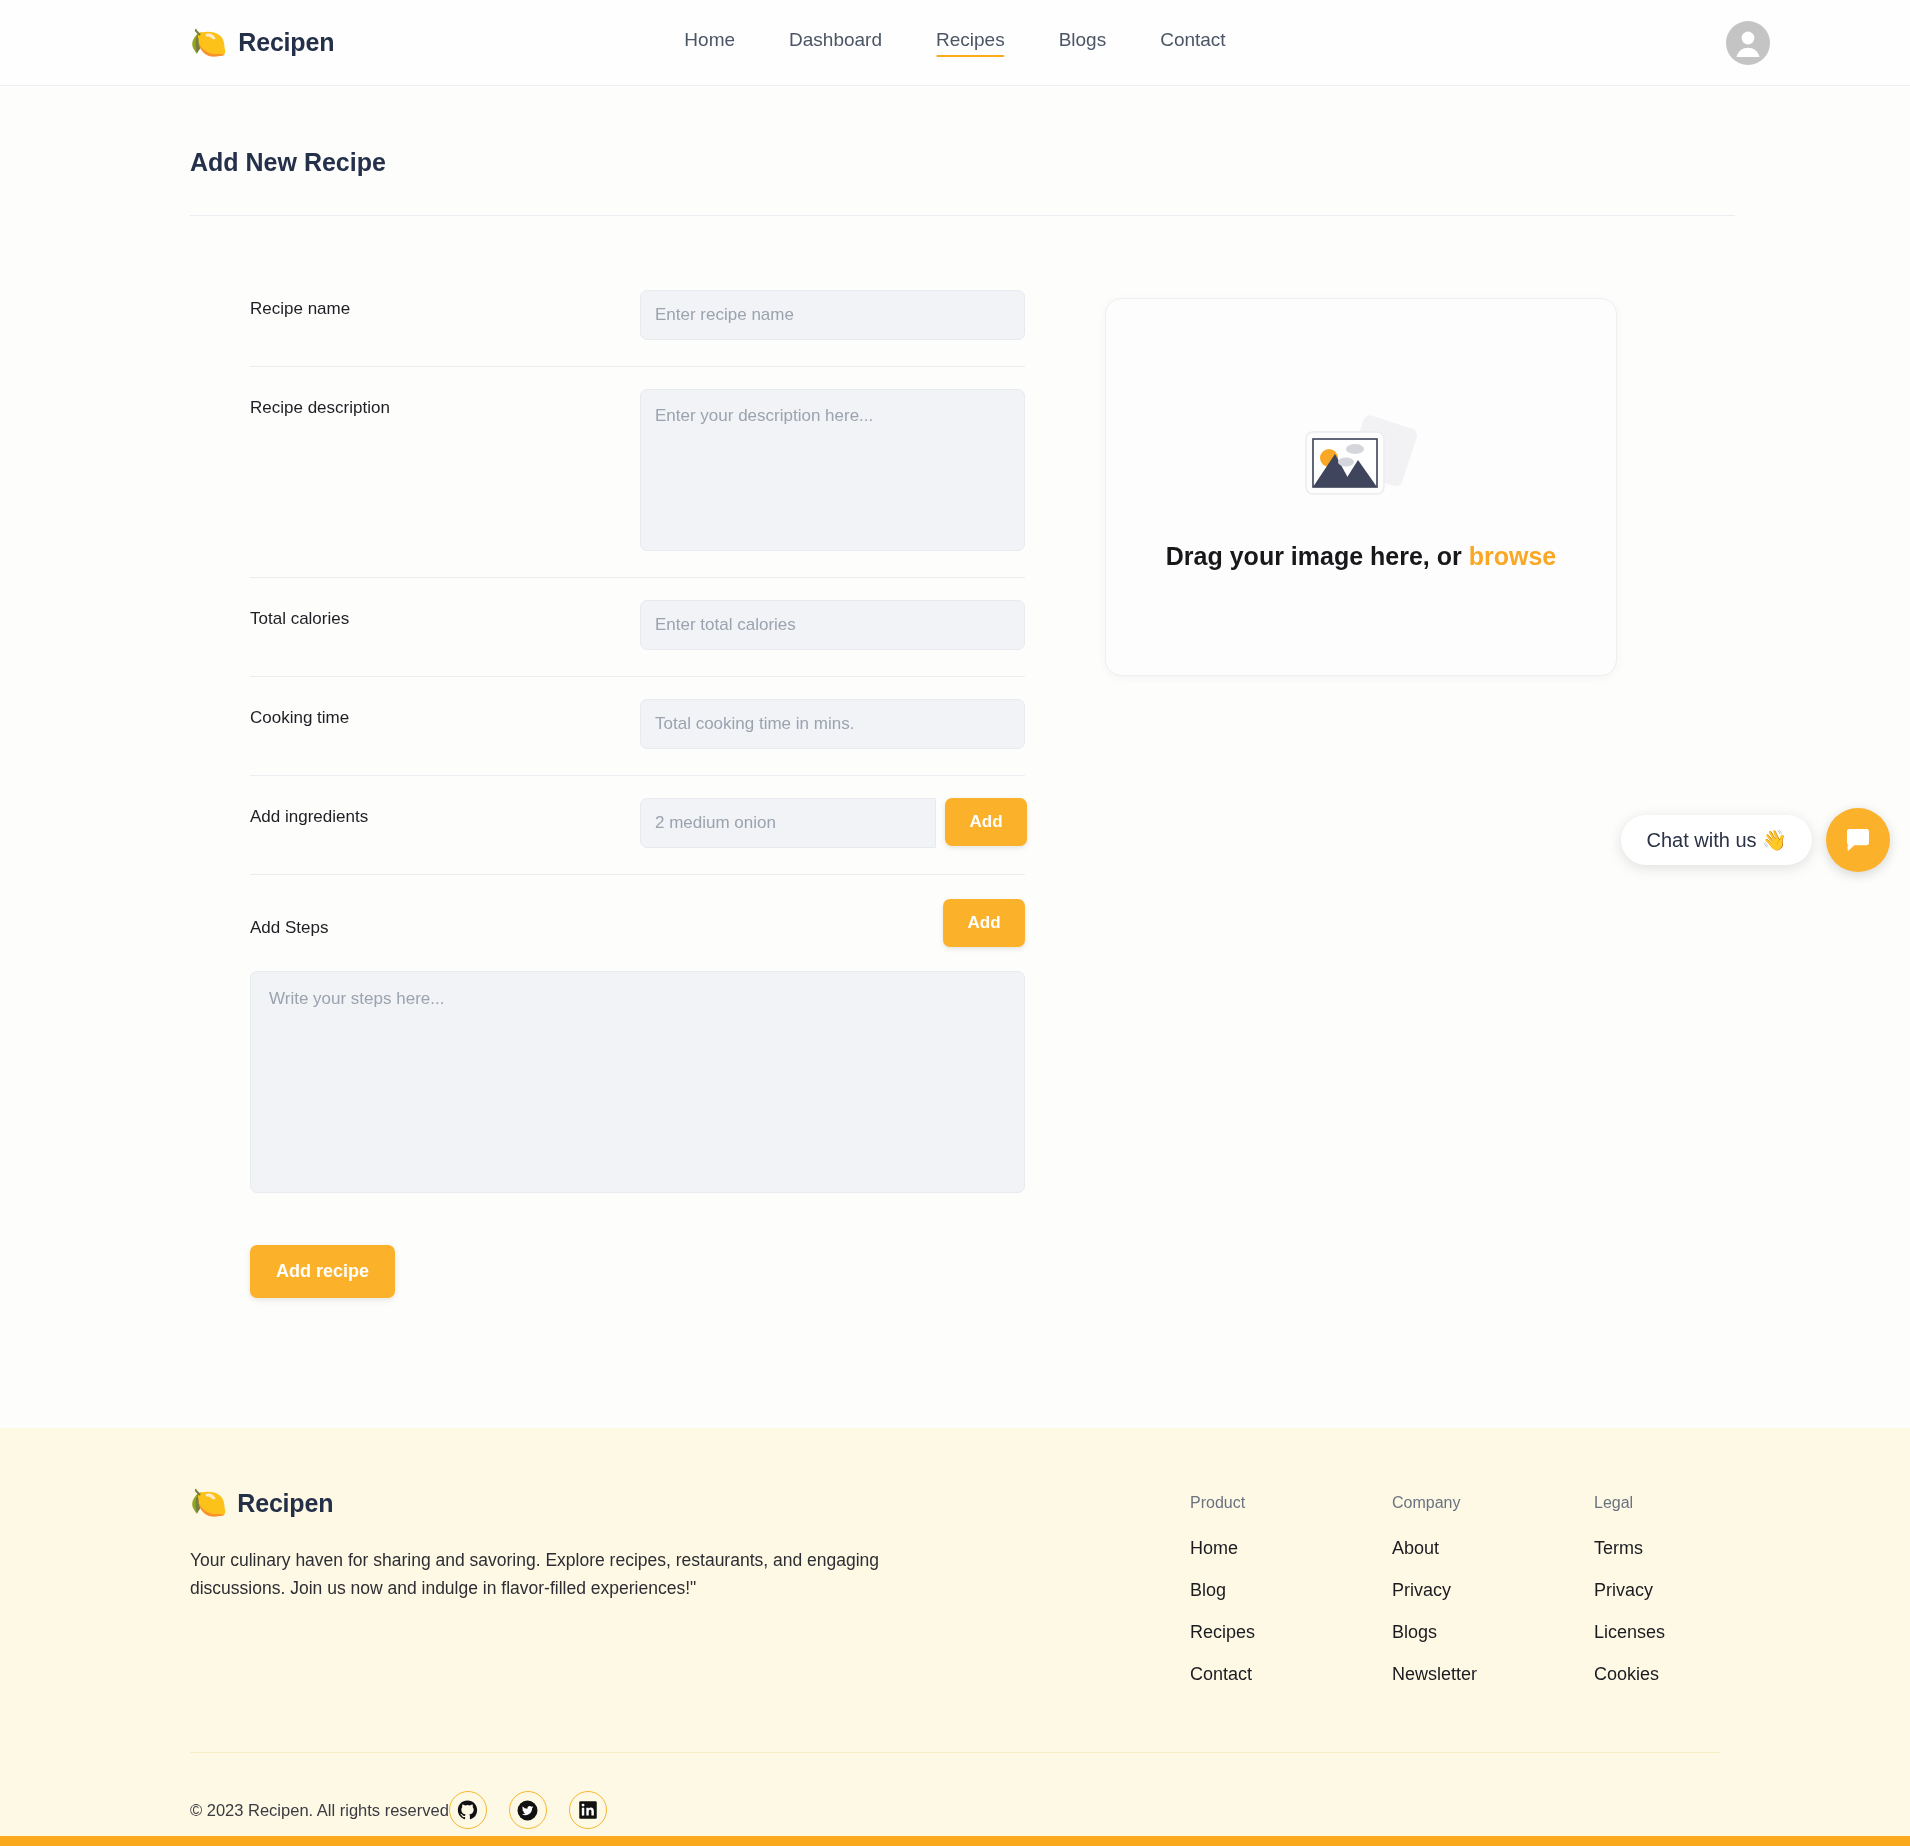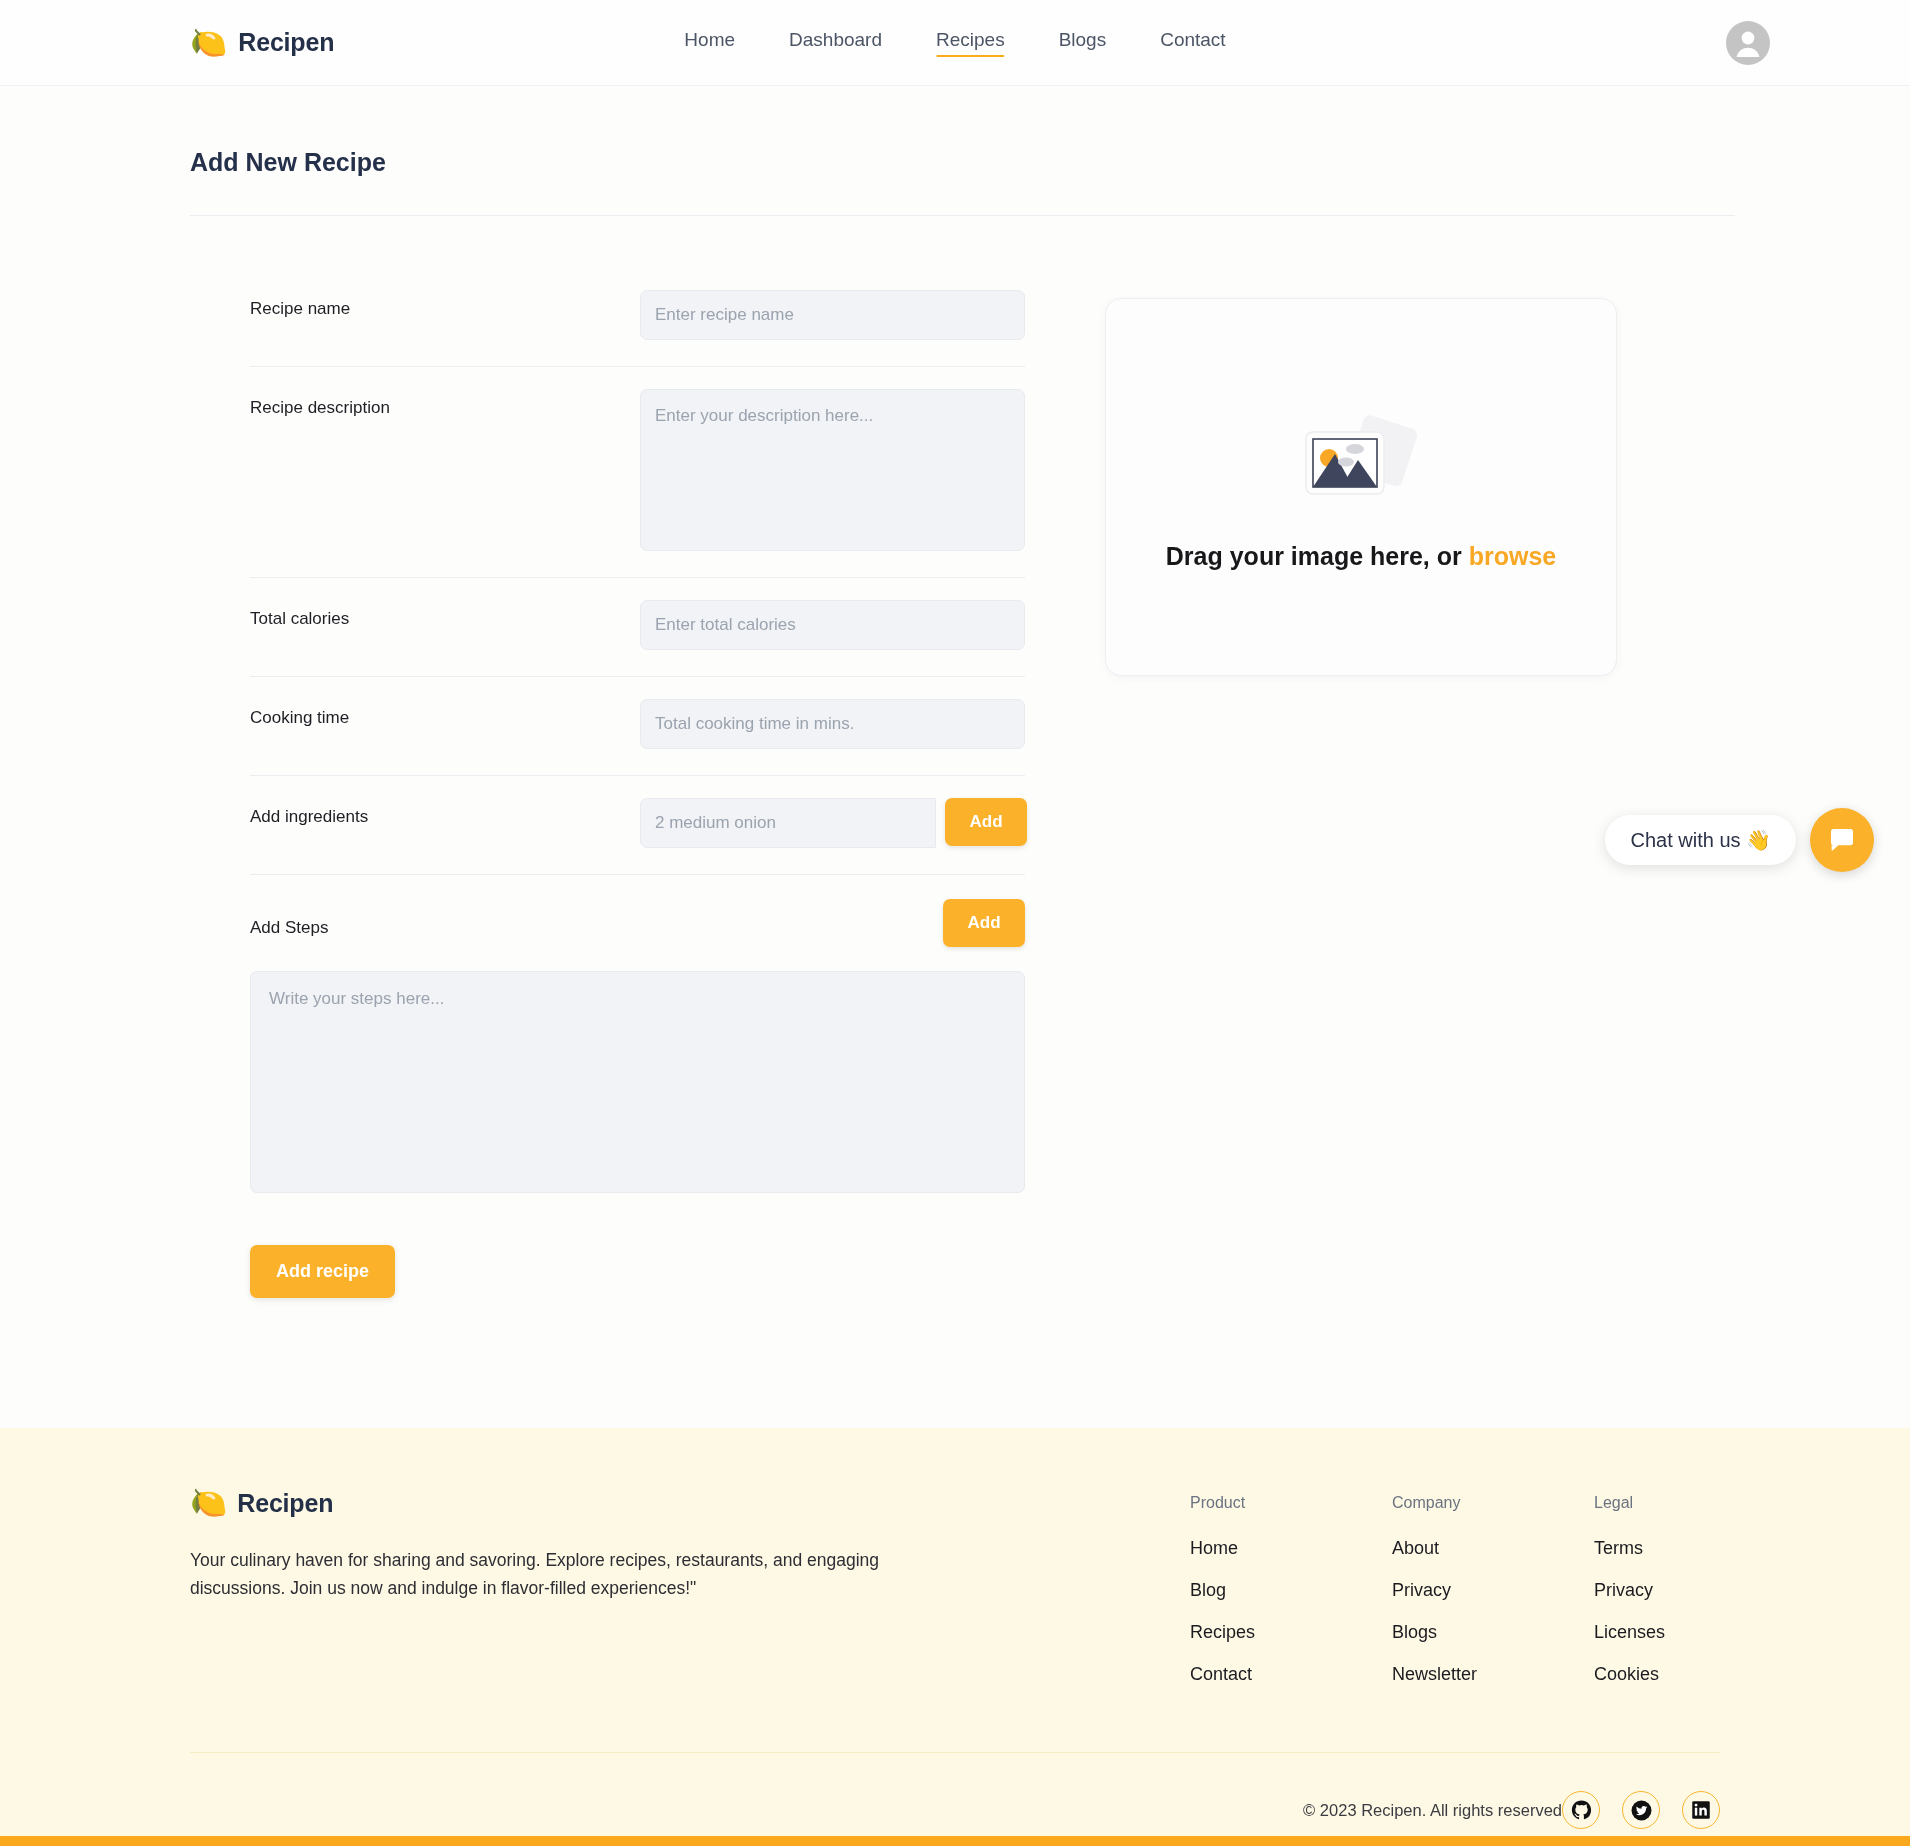--- a/index.html
+++ b/index.html
@@ -206,21 +206,21 @@
   .upload-text {
     font-size: 25px;
     font-weight: bold;
     color: #18181b;
   }
   .browse-link { color: #f9a825; font-weight: bold; cursor: pointer; }
 
   
   .chat-wrap {
     position: absolute;
-    right: 36px;
+    right: 20px;
     top: 808px;
     display: flex;
     align-items: center;
     gap: 14px;
   }
   .chat-bubble {
     background: #fff;
     border-radius: 28px;
     padding: 13px 25px;
     font-size: 20px;
@@ -278,21 +278,21 @@
     text-decoration: none;
   }
   .footer-rule {
     margin-top: 46px;
     height: 1px;
     background: #f7eec4;
   }
   .footer-bottom {
     display: flex;
     align-items: center;
-    justify-content: flex-end;
+    justify-content: flex-start;
     padding-top: 38px;
   }
   .copyright { font-size: 16.5px; color: #3b3b42; }
   .socials { display: flex; gap: 22px; }
   .social {
     width: 38px; height: 38px;
     border-radius: 50%;
     border: 1.6px solid #f7b731;
     display: flex; align-items: center; justify-content: center;
     cursor: pointer;

